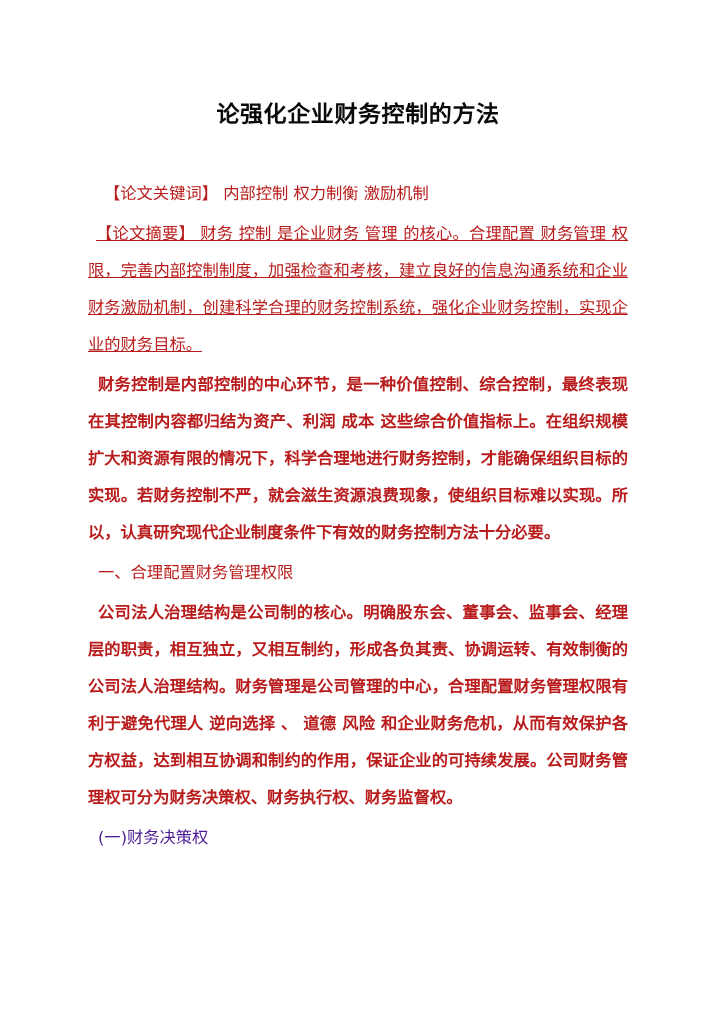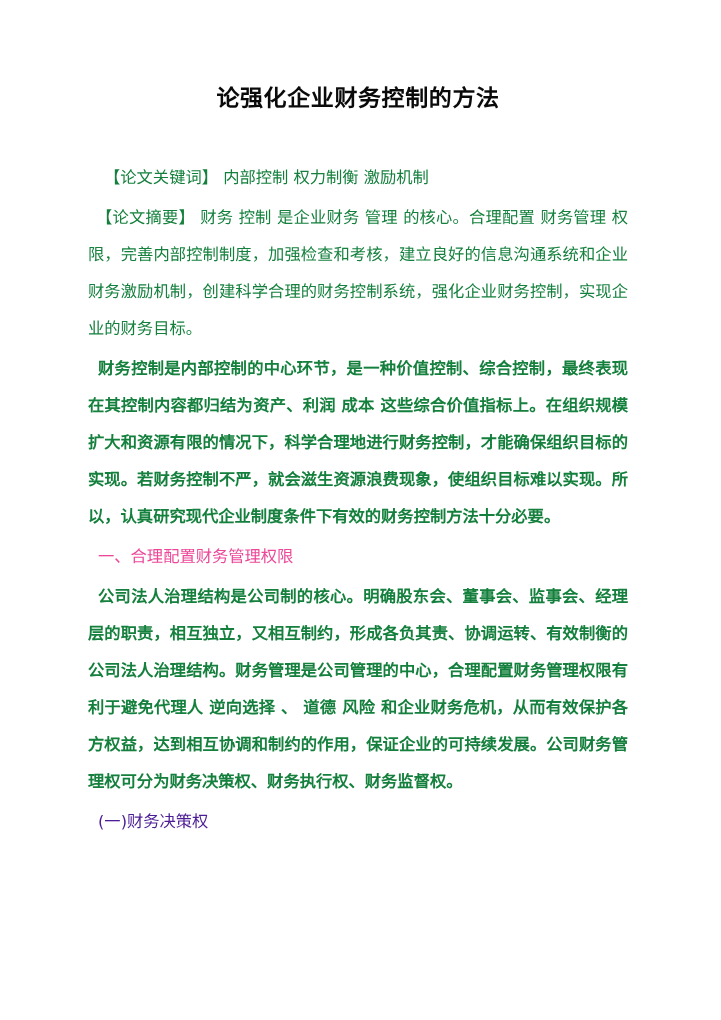--- a/index.html
+++ b/index.html
@@ -16,64 +16,65 @@
     position: relative;
     width: 721px;
     height: 1020px;
     background: #ffffff;
     overflow: hidden;
     box-sizing: border-box;
   }
   .doc-body {
     position: absolute;
     left: 88px;
-    top: 0;
+    top: 16px;
     width: 540px;
   }
   .doc-title {
     font-size: 23px;
     font-weight: bold;
     text-align: center;
     letter-spacing: 0.6px;
     line-height: 1.3;
     margin: 0;
     padding-top: 84px;
     color: #0a0a0a;
   }
   .para {
     font-size: 16.3px;
     line-height: 37px;
     text-align: justify;
     text-justify: inter-character;
     margin: 0;
-    color: #15803d;
+    color: #b91c1c;
     white-space: pre-wrap;
     word-break: break-all;
   }
   .para-keywords {
     padding-top: 45px;
     text-indent: 16px;
   }
   .para-abstract {
     padding-top: 3px;
     text-indent: 8px;
+    text-decoration: underline;
   }
   .para-body {
     padding-top: 3px;
     text-indent: 10px;
     font-weight: bold;
   }
   .heading-1 {
     font-size: 16.3px;
     line-height: 37px;
     margin: 0;
     padding-top: 3px;
     text-indent: 10px;
     font-weight: normal;
-    color: #ec4899;
+    color: #b91c1c;
   }
   .heading-2 {
     font-size: 16.3px;
     line-height: 37px;
     margin: 0;
     padding-top: 3px;
     text-indent: 10px;
     font-weight: normal;
     color: #4c1d95;
   }

